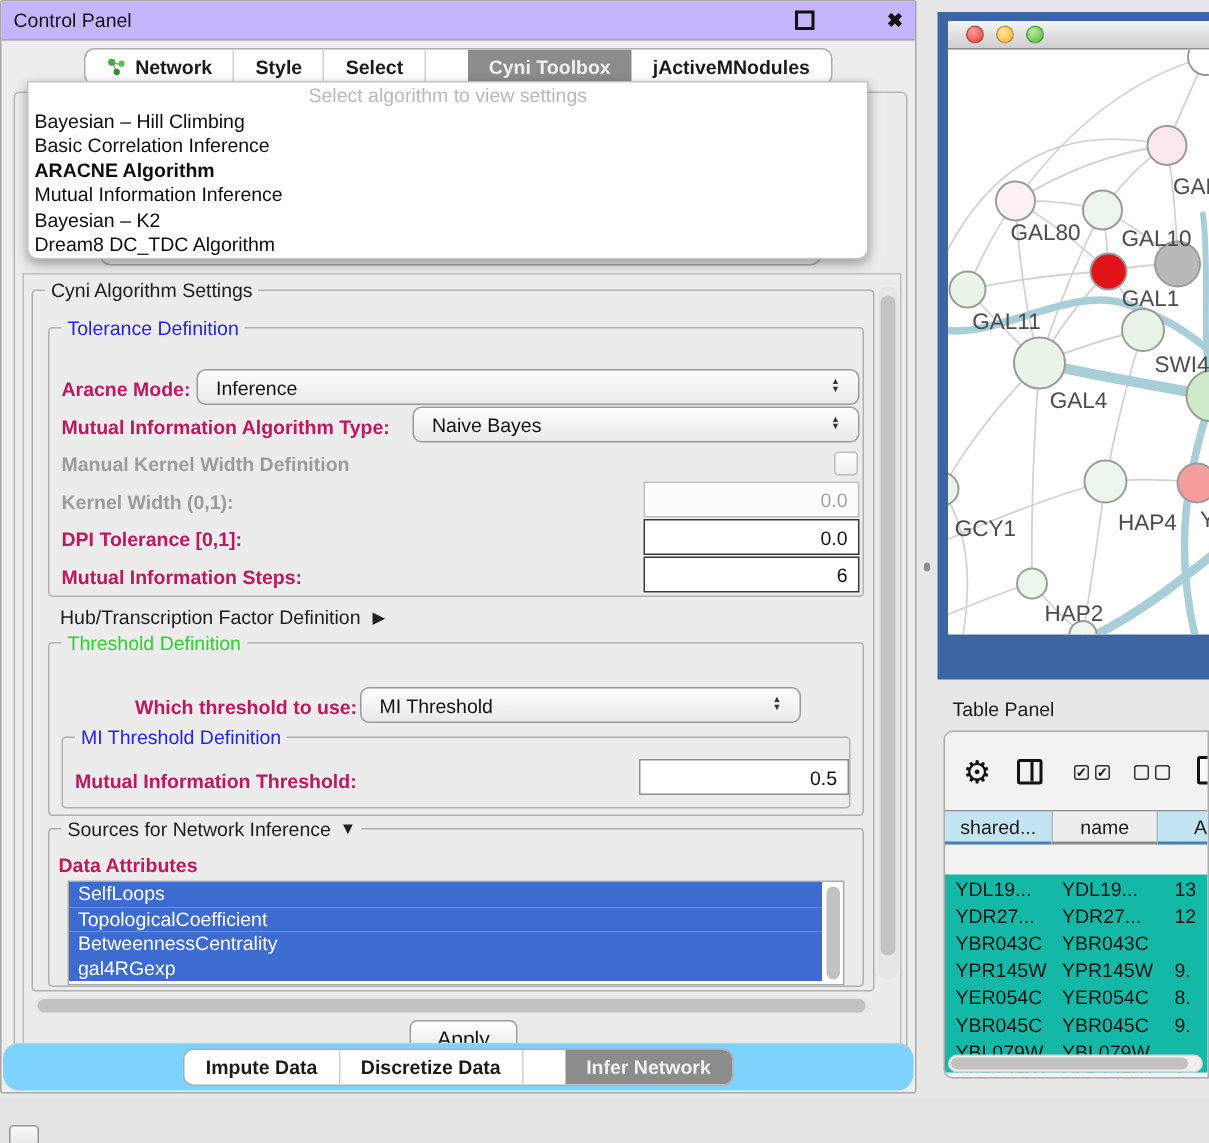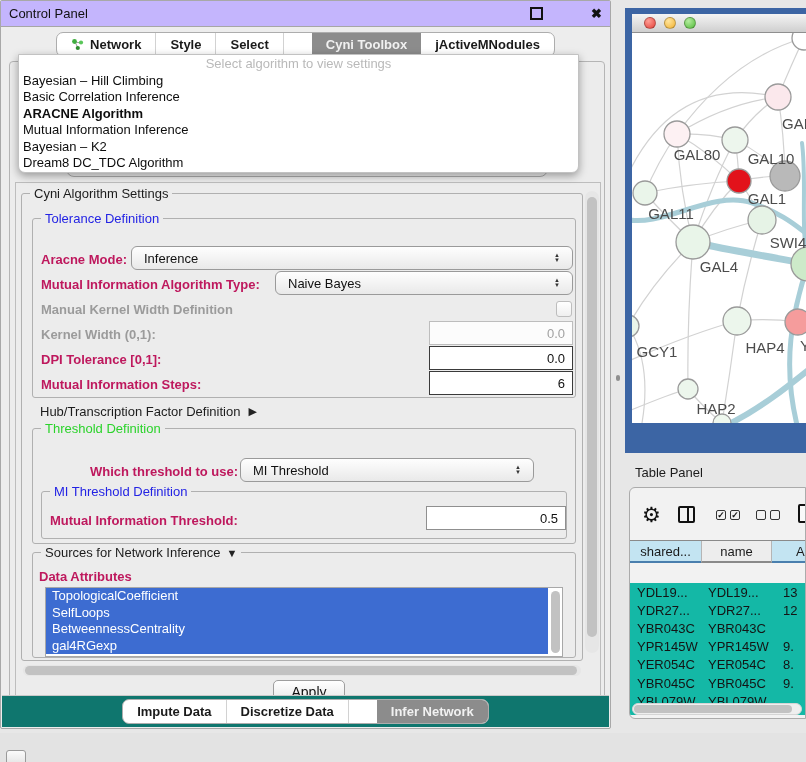--- a/index.html
+++ b/index.html
@@ -49,22 +49,22 @@
   .expander{position:absolute;font-size:13px;color:#1c1c1c;display:flex;align-items:center;gap:8px;white-space:nowrap;}
   .arrow{font-size:11px;color:#222;}
   .attr-list{position:absolute;background:#fff;border:1px solid #a8a8a8;box-sizing:border-box;overflow:hidden;}
   .attr-item{height:16.5px;line-height:16.5px;background:#3d6cd1;color:#fff;font-size:13px;
       padding-left:6px;width:calc(100% - 14px);box-sizing:border-box;}
   .sb-track-v{position:absolute;background:#e6e6e6;border-radius:7px;}
   .sb-thumb{position:absolute;background:#c2c2c2;border-radius:6px;}
   .btn{position:absolute;height:23px;border:1px solid #9e9e9e;border-radius:5px;
       background:linear-gradient(#ffffff,#e7e7e7);display:flex;align-items:center;justify-content:center;
       font-size:14px;color:#111;box-sizing:border-box;}
-  .bottom-strip{position:absolute;left:1px;right:1px;bottom:1px;height:31px;background:#0f766e;
-      border-top:1px solid #c9c9c9;display:flex;justify-content:center;align-items:center;}
+  .bottom-strip{position:absolute;left:1px;right:1px;bottom:1px;height:31px;background:#7dd3fc;
+      border-top:1px solid #c9c9c9;display:flex;justify-content:center;align-items:center;border-radius:11px;}
   
   .popup{position:absolute;left:17px;top:53px;width:561px;height:119px;background:#fff;
       border:1px solid #c2c2c2;border-radius:0 0 7px 7px;box-shadow:0 3px 8px rgba(0,0,0,0.35);
       z-index:50;box-sizing:border-box;overflow:hidden;}
   .popup-ph{height:18px;line-height:18px;text-align:center;color:#b9b9b9;font-size:13px;}
   .popup-item{height:16.4px;line-height:16.4px;font-size:13px;color:#0d0d0d;padding-left:4px;white-space:nowrap;}
   .popup-item.selbold{font-weight:bold;}
   
   .netw{position:absolute;left:625px;top:8px;width:181px;height:445px;background:#3c65a4;}
   .net-titlebar{position:absolute;left:7px;top:6px;right:0;height:19px;
@@ -221,22 +221,22 @@
           </div>
 
           <div class="gbox" style="left:10px;top:358px;width:544px;height:106px;">
             <span class="legend" style="display:flex;align-items:center;gap:6px;">
               <span>Sources for Network Inference</span>
               <span class="arrow">▼</span>
             </span>
             <span class="lab" style="left:6px;top:16px;">Data Attributes</span>
             <div class="attr-list" style="left:12px;top:34px;width:518px;height:70px;">
               <div id="attr-items">
+                  <div class="attr-item">SelfLoops</div>
                   <div class="attr-item">TopologicalCoefficient</div>
-                  <div class="attr-item">SelfLoops</div>
                   <div class="attr-item">BetweennessCentrality</div>
                   <div class="attr-item">gal4RGexp</div>
                 </div>
               <div class="sb-thumb" style="right:2px;top:3px;width:9px;height:62px;"></div>
             </div>
           </div>
         </div>
 
         <div class="sb-track-v" style="left:569px;top:8px;width:14px;height:462px;">
           <div class="sb-thumb" style="left:2px;top:6px;width:10px;height:440px;"></div>

